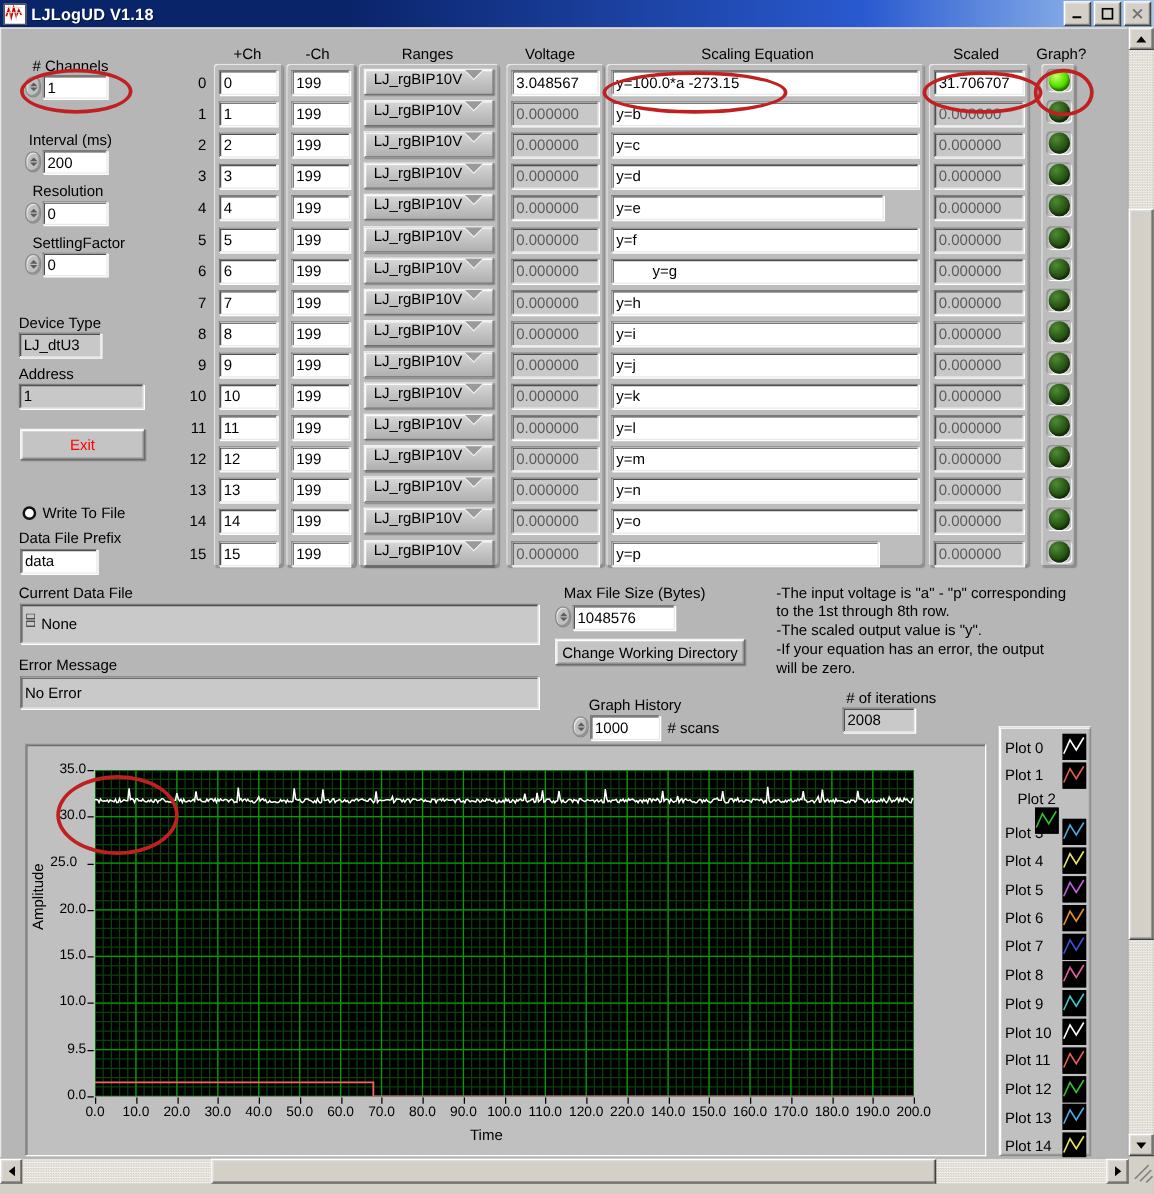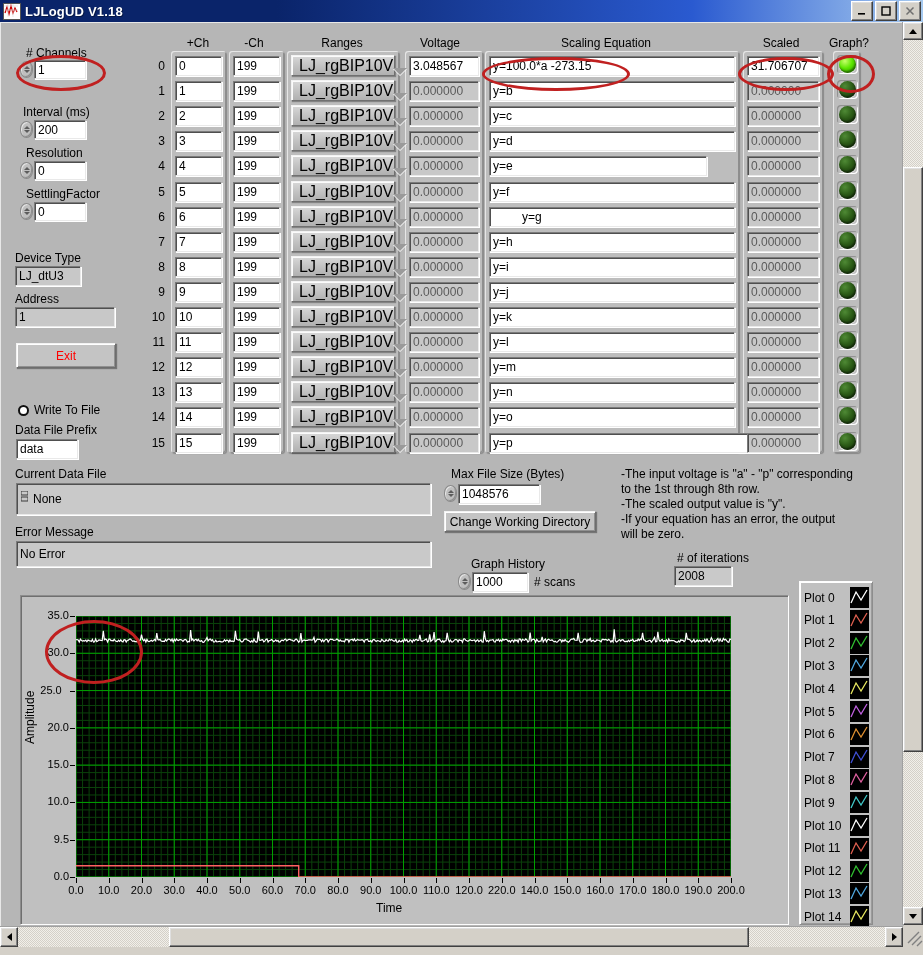--- a/index.html
+++ b/index.html
@@ -90,22 +90,22 @@
     display:flex;align-items:center;justify-content:center;
     font-size:12px;box-sizing:border-box;white-space:nowrap;
   }
   
   .ring{
     position:absolute;height:21px;
     background:linear-gradient(to bottom,#d8d8d8 0%,#c3c3c3 50%,#b0b0b0 100%);
     border:1px solid;
     border-color:#f2f2f2 #707070 #707070 #f2f2f2;
     box-shadow:inset 1px 1px 0 #fbfbfb, 1px 1px 1px rgba(0,0,0,.3);
-    display:flex;align-items:flex-end;box-sizing:border-box;
-    font-size:16px;padding-left:7px;
+    display:flex;align-items:flex-start;box-sizing:border-box;
+    font-size:12px;padding-left:7px;
   }
   .ring span.rt{flex:1;white-space:nowrap;}
   .ring .arw{
     width:0;height:0;margin-right:8px;
     border-left:7px solid transparent;border-right:7px solid transparent;
     border-top:7px solid #9a9a9a;
     filter:drop-shadow(0 1px 0 #fff);
   }
   
   .led{
@@ -524,21 +524,21 @@
       </div>
       <div>
         <div class="lbl" style="position:absolute;left:142px;top:413px;width:22px;text-align:right;">15</div>
         <div class="ctl" style="left:174px;top:410px;width:47px;height:20px;">15</div>
         <div class="ctl" style="left:232px;top:410px;width:47px;height:20px;">199</div>
         <div class="ring" style="left:290px;top:409px;width:104px;">
           <span class="rt">LJ_rgBIP10V</span>
           <span class="arw"></span>
         </div>
         <div class="ctl gray" style="left:408px;top:410px;width:70px;height:20px;">0.000000</div>
-        <div class="ctl" style="left:488px;top:410px;width:289px;height:20px;">y=p</div>
+        <div class="ctl" style="left:488px;top:410px;width:214px;height:20px;">y=p</div>
         <div class="ctl gray" style="left:746px;top:410px;width:72px;height:20px;">0.000000</div>
         <div class="led-well" style="left:836px;top:409px;"></div>
         <div class="led off" style="left:838px;top:410px;"></div>
       </div>
     </div>
 
   <div class="annot" style="left:481px;top:34px;width:142px;height:28px;"></div>
   <div class="annot" style="left:737px;top:34px;width:90px;height:28px;"></div>
   <div class="annot" style="left:826px;top:32px;width:42px;height:32px;"></div>
 
@@ -819,21 +819,21 @@
       </div>
       <div class="lgrow" style="top: 26.8px;">
         <span class="lgname">Plot 1</span>
         <span class="lgswatch">
           <svg width="19" height="21" viewBox="0 0 19 21">
             <rect width="19" height="21" fill="#000"></rect>
             <path d="M1 16 L6 5 L11 13 L17 3" stroke="#e06050" stroke-width="1.3" fill="none"></path>
           </svg>
         </span>
       </div>
-      <div class="lgrow" style="top: 49.6px;">
+      <div class="lgrow" style="top: 49.6px; flex-direction: column;">
         <span class="lgname">Plot 2</span>
         <span class="lgswatch">
           <svg width="19" height="21" viewBox="0 0 19 21">
             <rect width="19" height="21" fill="#000"></rect>
             <path d="M1 16 L6 5 L11 13 L17 3" stroke="#30c030" stroke-width="1.3" fill="none"></path>
           </svg>
         </span>
       </div>
       <div class="lgrow" style="top: 72.4px;">
         <span class="lgname">Plot 3</span>

